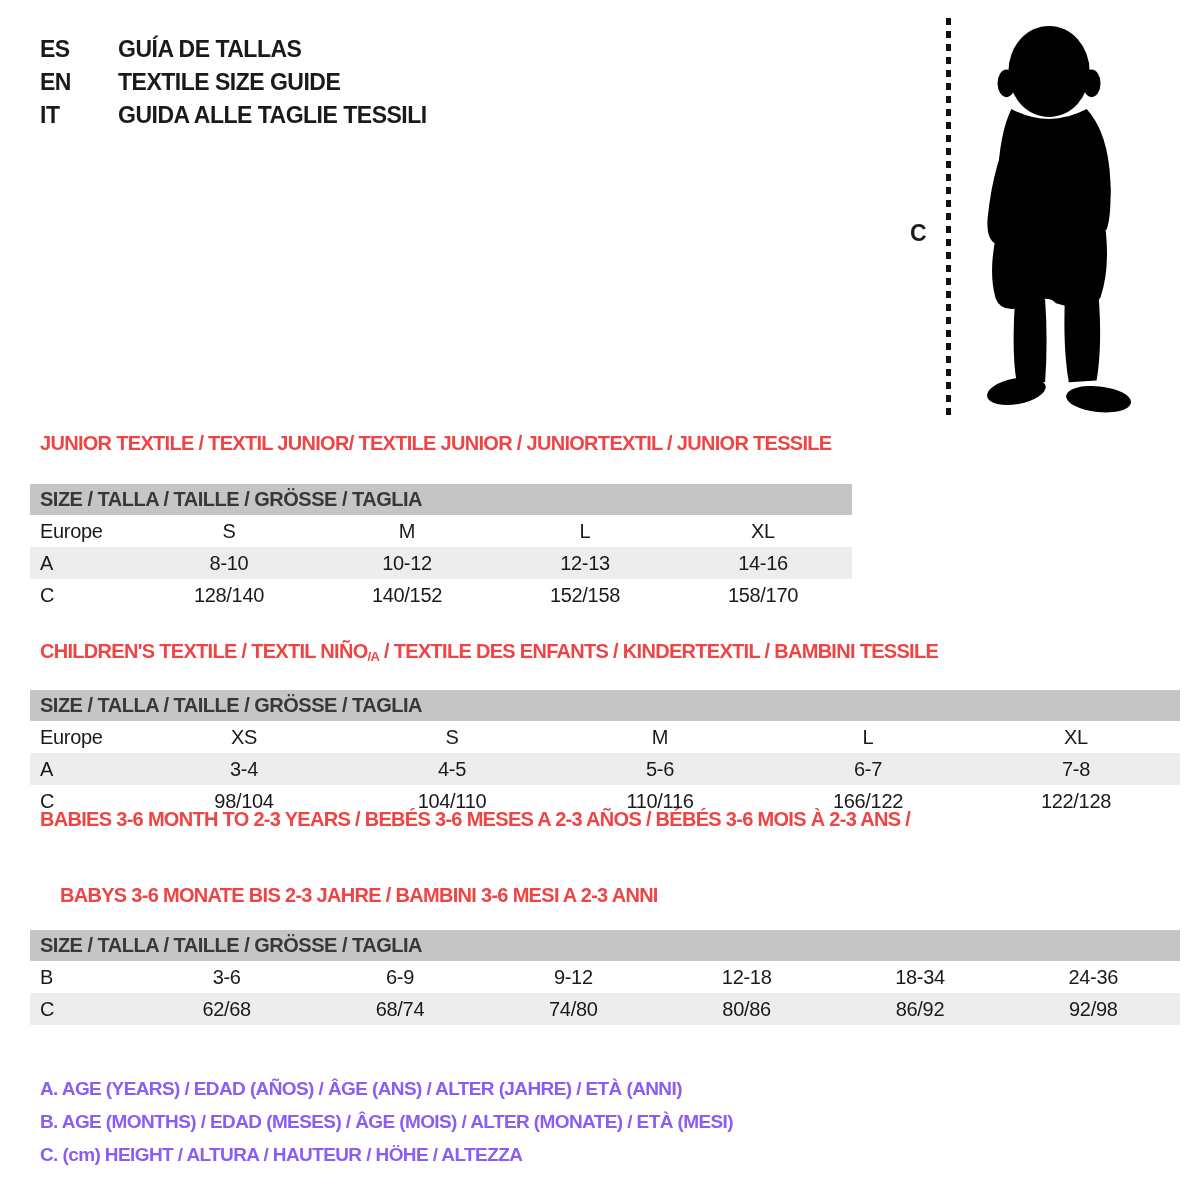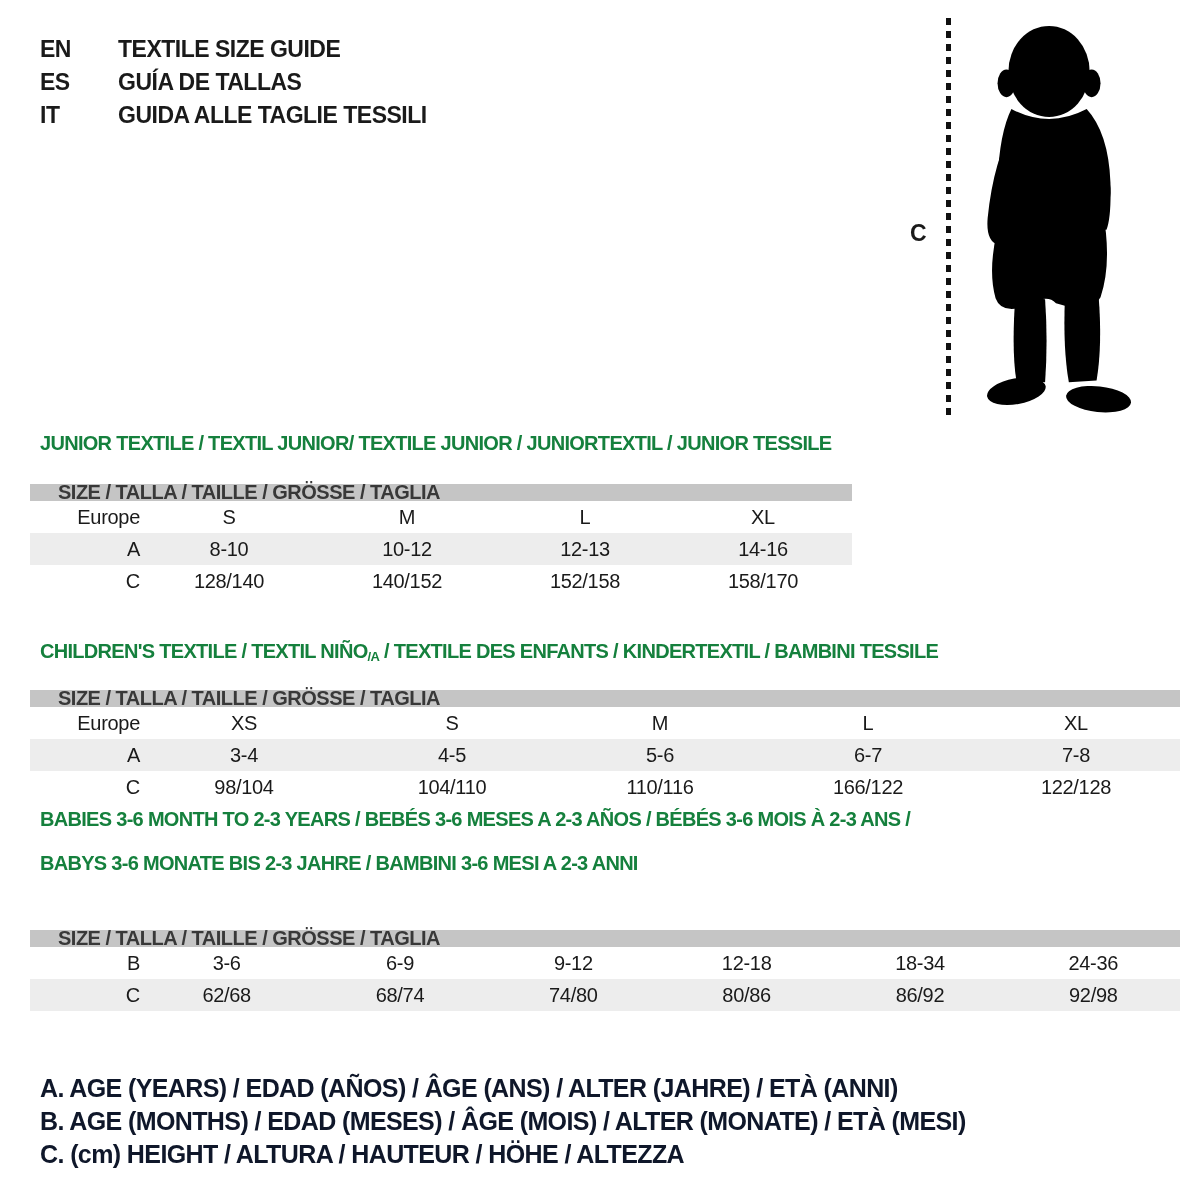--- a/index.html
+++ b/index.html
@@ -12,50 +12,50 @@
   .lang-row{display:flex;height:33px;align-items:center;
     font-size:23px;font-weight:700;letter-spacing:-0.5px;white-space:nowrap;}
   .lang-code{width:78px;flex:0 0 78px;}
   
   .dash-line{position:absolute;left:946px;top:18px;width:5px;height:398px;
     background:repeating-linear-gradient(to bottom,#101010 0 7px,transparent 7px 13px);}
   .c-label{position:absolute;left:910px;top:220px;font-size:23px;font-weight:700;}
   .baby-svg{position:absolute;left:958px;top:14px;width:192px;height:406px;}
   
   .sec-title{position:absolute;left:40px;font-size:20px;font-weight:700;
-    letter-spacing:-0.7px;white-space:nowrap;color:#15803d;}
+    letter-spacing:-0.7px;white-space:nowrap;color:#ef4444;}
   .sub{font-size:13px;vertical-align:-3px;font-weight:700;}
   
   .sg-table{position:absolute;left:30px;}
   .t1{top:484px;width:822px;}
   .t2{top:690px;width:1150px;}
   .t3{top:930px;width:1150px;}
-  .size-bar{height:17px;background:#c5c5c5;display:flex;align-items:center;
-    padding-left:28px;box-sizing:border-box;font-size:20px;font-weight:700;
+  .size-bar{height:31px;background:#c5c5c5;display:flex;align-items:center;
+    padding-left:10px;box-sizing:border-box;font-size:20px;font-weight:700;
     letter-spacing:-0.5px;color:#383838;white-space:nowrap;}
   .trow{display:flex;height:32px;align-items:center;font-size:20px;letter-spacing:-0.3px;}
   .trow.stripe{background:#ededed;}
-  .tlabel{flex:0 0 110px;width:110px;padding-left:10px;box-sizing:border-box;text-align:right;}
+  .tlabel{flex:0 0 110px;width:110px;padding-left:10px;box-sizing:border-box;}
   .tcell{flex:1;text-align:center;}
   
   .legend{position:absolute;left:40px;top:1072px;}
-  .legend-line{height:33px;display:flex;align-items:center;font-size:25px;
-    font-weight:700;letter-spacing:-0.6px;white-space:nowrap;color:#0f172a;}
+  .legend-line{height:33px;display:flex;align-items:center;font-size:19px;
+    font-weight:700;letter-spacing:-0.6px;white-space:nowrap;color:#8b5cf6;}
 </style>
 </head>
 <body>
 
 <div class="langs">
   <div class="lang-row">
+    <span class="lang-code">ES</span>
+    <span class="lang-label">GUÍA DE TALLAS</span>
+  </div>
+  <div class="lang-row">
     <span class="lang-code">EN</span>
     <span class="lang-label">TEXTILE SIZE GUIDE</span>
-  </div>
-  <div class="lang-row">
-    <span class="lang-code">ES</span>
-    <span class="lang-label">GUÍA DE TALLAS</span>
   </div>
   <div class="lang-row">
     <span class="lang-code">IT</span>
     <span class="lang-label">GUIDA ALLE TAGLIE TESSILI</span>
   </div>
 </div>
 
 <div class="dash-line"></div>
 <div class="c-label">C</div>
 <svg class="baby-svg" viewBox="0 0 190 410" aria-hidden="true">
@@ -123,21 +123,21 @@
     <span class="tlabel">C</span>
     <span class="tcell">98/104</span>
     <span class="tcell">104/110</span>
     <span class="tcell">110/116</span>
     <span class="tcell">166/122</span>
     <span class="tcell">122/128</span>
   </div>
 </div>
 
 <div class="sec-title" style="top:808px;">BABIES 3-6 MONTH TO 2-3 YEARS / BEBÉS 3-6 MESES A 2-3 AÑOS / BÉBÉS 3-6 MOIS À 2-3 ANS /</div>
-<div class="sec-title" style="top:852px;">BABYS 3-6 MONATE BIS 2-3 JAHRE / BAMBINI 3-6 MESI A 2-3 ANNI</div>
+<div class="sec-title" style="top:884px;margin-left:20px;">BABYS 3-6 MONATE BIS 2-3 JAHRE / BAMBINI 3-6 MESI A 2-3 ANNI</div>
 <div class="sg-table t3">
   <div class="size-bar">SIZE / TALLA / TAILLE / GRÖSSE / TAGLIA</div>
   <div class="trow">
     <span class="tlabel">B</span>
     <span class="tcell">3-6</span>
     <span class="tcell">6-9</span>
     <span class="tcell">9-12</span>
     <span class="tcell">12-18</span>
     <span class="tcell">18-34</span>
     <span class="tcell">24-36</span>

